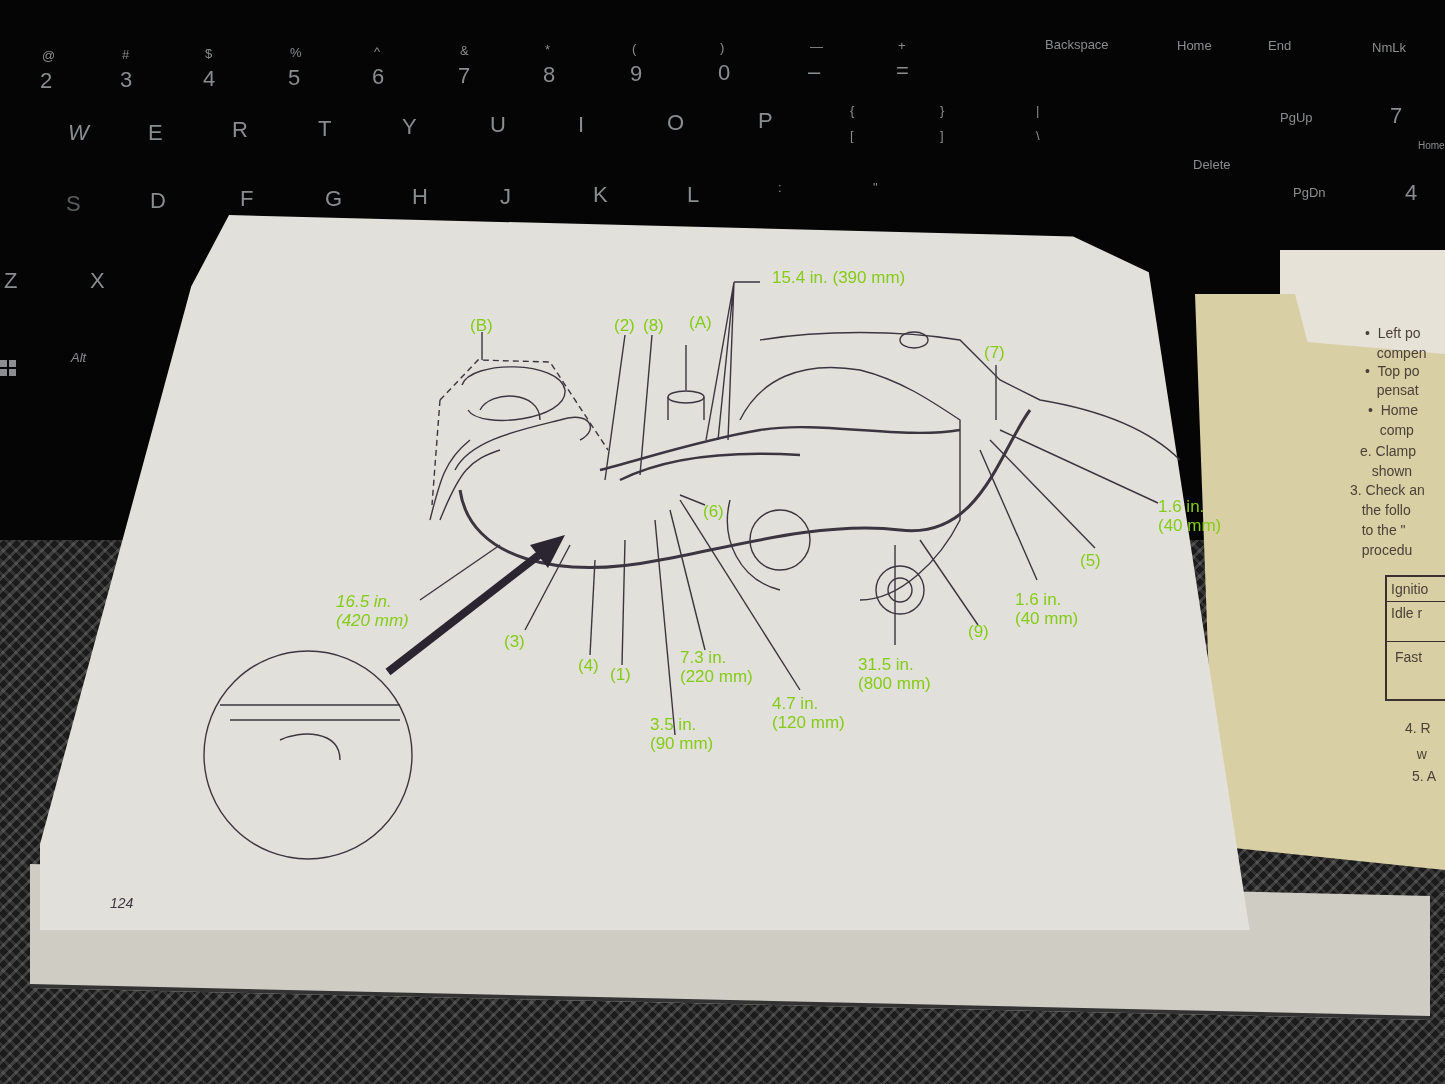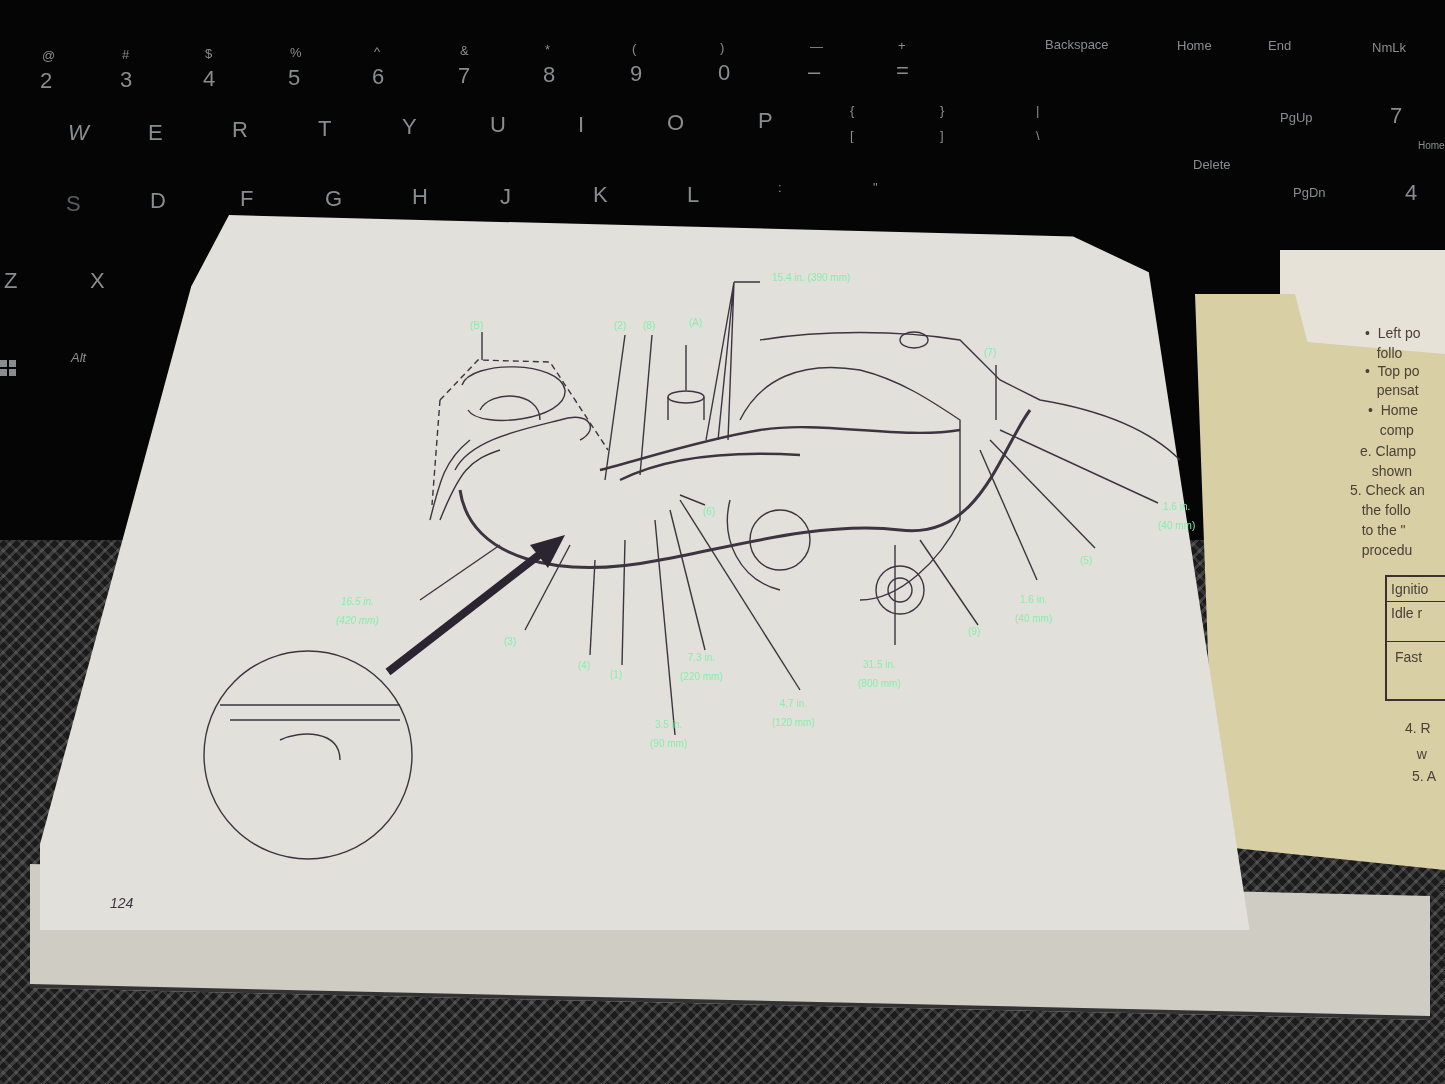--- a/index.html
+++ b/index.html
@@ -11,21 +11,21 @@
     background:
       repeating-linear-gradient(45deg,#2a2a2a 0 3px,#0e0e0e 3px 9px),
       repeating-linear-gradient(-45deg,#3a3a3a 0 3px,#101010 3px 9px);
     background-blend-mode:screen;opacity:.9;}
   .book-stack{position:absolute;left:30px;top:880px;width:1400px;height:120px;background:#cfccc4;transform:skewY(1.3deg);border-bottom:4px solid #333;}
   .page{position:absolute;left:40px;top:215px;width:1260px;height:715px;background:#e2e0da;
     clip-path:polygon(15% 0,82% 3%,88% 8%,96% 100%,0% 100%,0% 88%,12% 10%);}
   .page2{position:absolute;left:1195px;top:270px;width:250px;height:600px;background:#d8cfa4;
     clip-path:polygon(0 4%,40% 4%,45% 12%,100% 14%,100% 100%,8% 96%);}
   .page2b{position:absolute;left:1280px;top:250px;width:165px;height:120px;background:#e6e2d8;}
-  .lbl{position:absolute;color:#86efac;font-size:10px;line-height:19px;text-align:center;white-space:pre;}
+  .lbl{position:absolute;color:#84cc16;font-size:17px;line-height:19px;white-space:pre;}
   .pgnum{position:absolute;color:#3a3540;font-size:14px;font-style:italic;}
   .rt{position:absolute;color:#4a4238;font-size:14px;line-height:20px;white-space:pre;}
   svg.diag{position:absolute;left:0;top:0;}
 </style>
 </head>
 <body>
 
 <div class="kbd">
 
   <div id="numrow">
@@ -185,28 +185,28 @@
 (90 mm)</div>
 <div class="lbl" style="left:772px;top:694px;">4.7 in.
 (120 mm)</div>
 <div class="lbl" style="left:858px;top:655px;">31.5 in.
 (800 mm)</div>
 
 <div class="pgnum" style="left:110px;top:895px;">124</div>
 
 <div>
   <div class="rt" style="left:1365px;top:323px;">•  Left po</div>
-  <div class="rt" style="left:1365px;top:343px;">   follo</div>
+  <div class="rt" style="left:1365px;top:343px;">   compen</div>
   <div class="rt" style="left:1365px;top:361px;">•  Top po</div>
   <div class="rt" style="left:1365px;top:380px;">   pensat</div>
   <div class="rt" style="left:1368px;top:400px;">•  Home</div>
   <div class="rt" style="left:1368px;top:420px;text-align:right;">   comp</div>
   <div class="rt" style="left:1360px;top:441px;">e. Clamp</div>
   <div class="rt" style="left:1360px;top:461px;">   shown</div>
-  <div class="rt" style="left:1350px;top:480px;">5. Check an</div>
+  <div class="rt" style="left:1350px;top:480px;">3. Check an</div>
   <div class="rt" style="left:1350px;top:500px;">   the follo</div>
   <div class="rt" style="left:1350px;top:520px;">   to the "</div>
   <div class="rt" style="left:1350px;top:540px;">   procedu</div>
   <div style="position:absolute;left:1385px;top:575px;width:60px;height:122px;border:2px solid #3a3030;border-right:none;">
     <div class="rt" style="left:4px;top:2px;">Ignitio</div>
     <div style="position:absolute;left:0;top:24px;width:60px;border-top:1.5px solid #3a3030;"></div>
     <div class="rt" style="left:4px;top:26px;">Idle r</div>
     <div style="position:absolute;left:0;top:64px;width:60px;border-top:1.5px solid #3a3030;"></div>
     <div class="rt" style="left:8px;top:70px;">Fast</div>
   </div>

